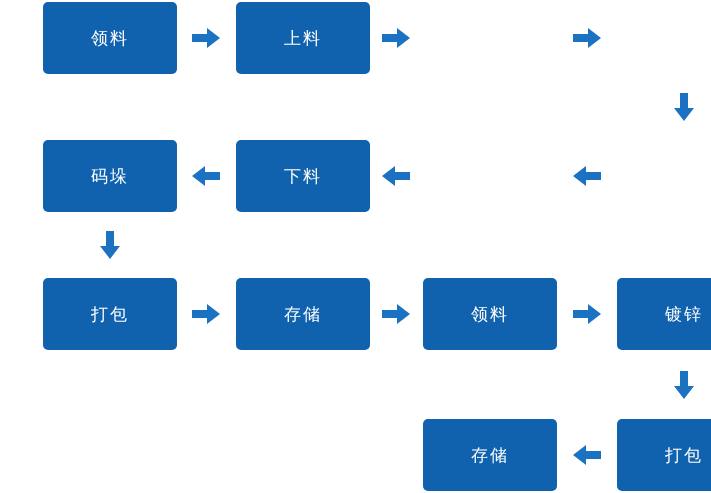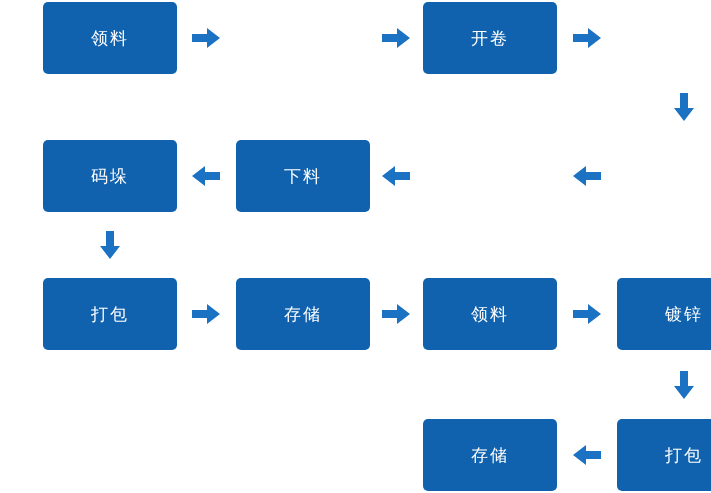--- a/index.html
+++ b/index.html
@@ -31,22 +31,22 @@
   .arrow polygon { fill: var(--arrow-fill, #1C72C2); }
 </style>
 </head>
 <body>
 
 <div class="canvas">
 
   <div class="node" style="left:3px;top:2px">
     <span>领料</span>
   </div>
-  <div class="node" style="left:383px;top:2px">
-    <span>开卷</span>
+  <div class="node" style="left:196px;top:2px">
+    <span>上料</span>
   </div>
 
   <div class="node" style="left:196px;top:140px">
     <span>下料</span>
   </div>
   <div class="node" style="left:3px;top:140px">
     <span>码垛</span>
   </div>
 
   <div class="node" style="left:3px;top:278px">

